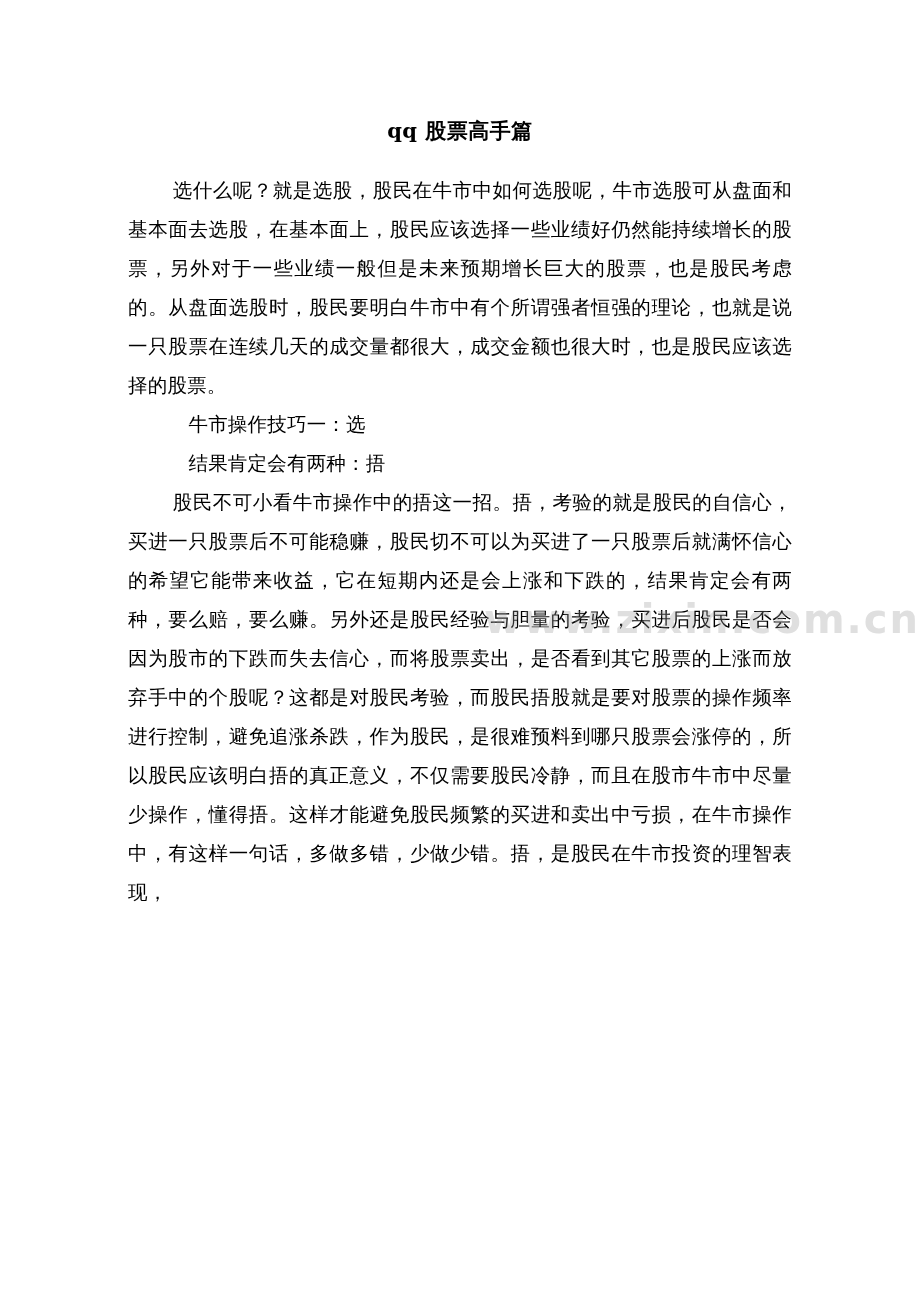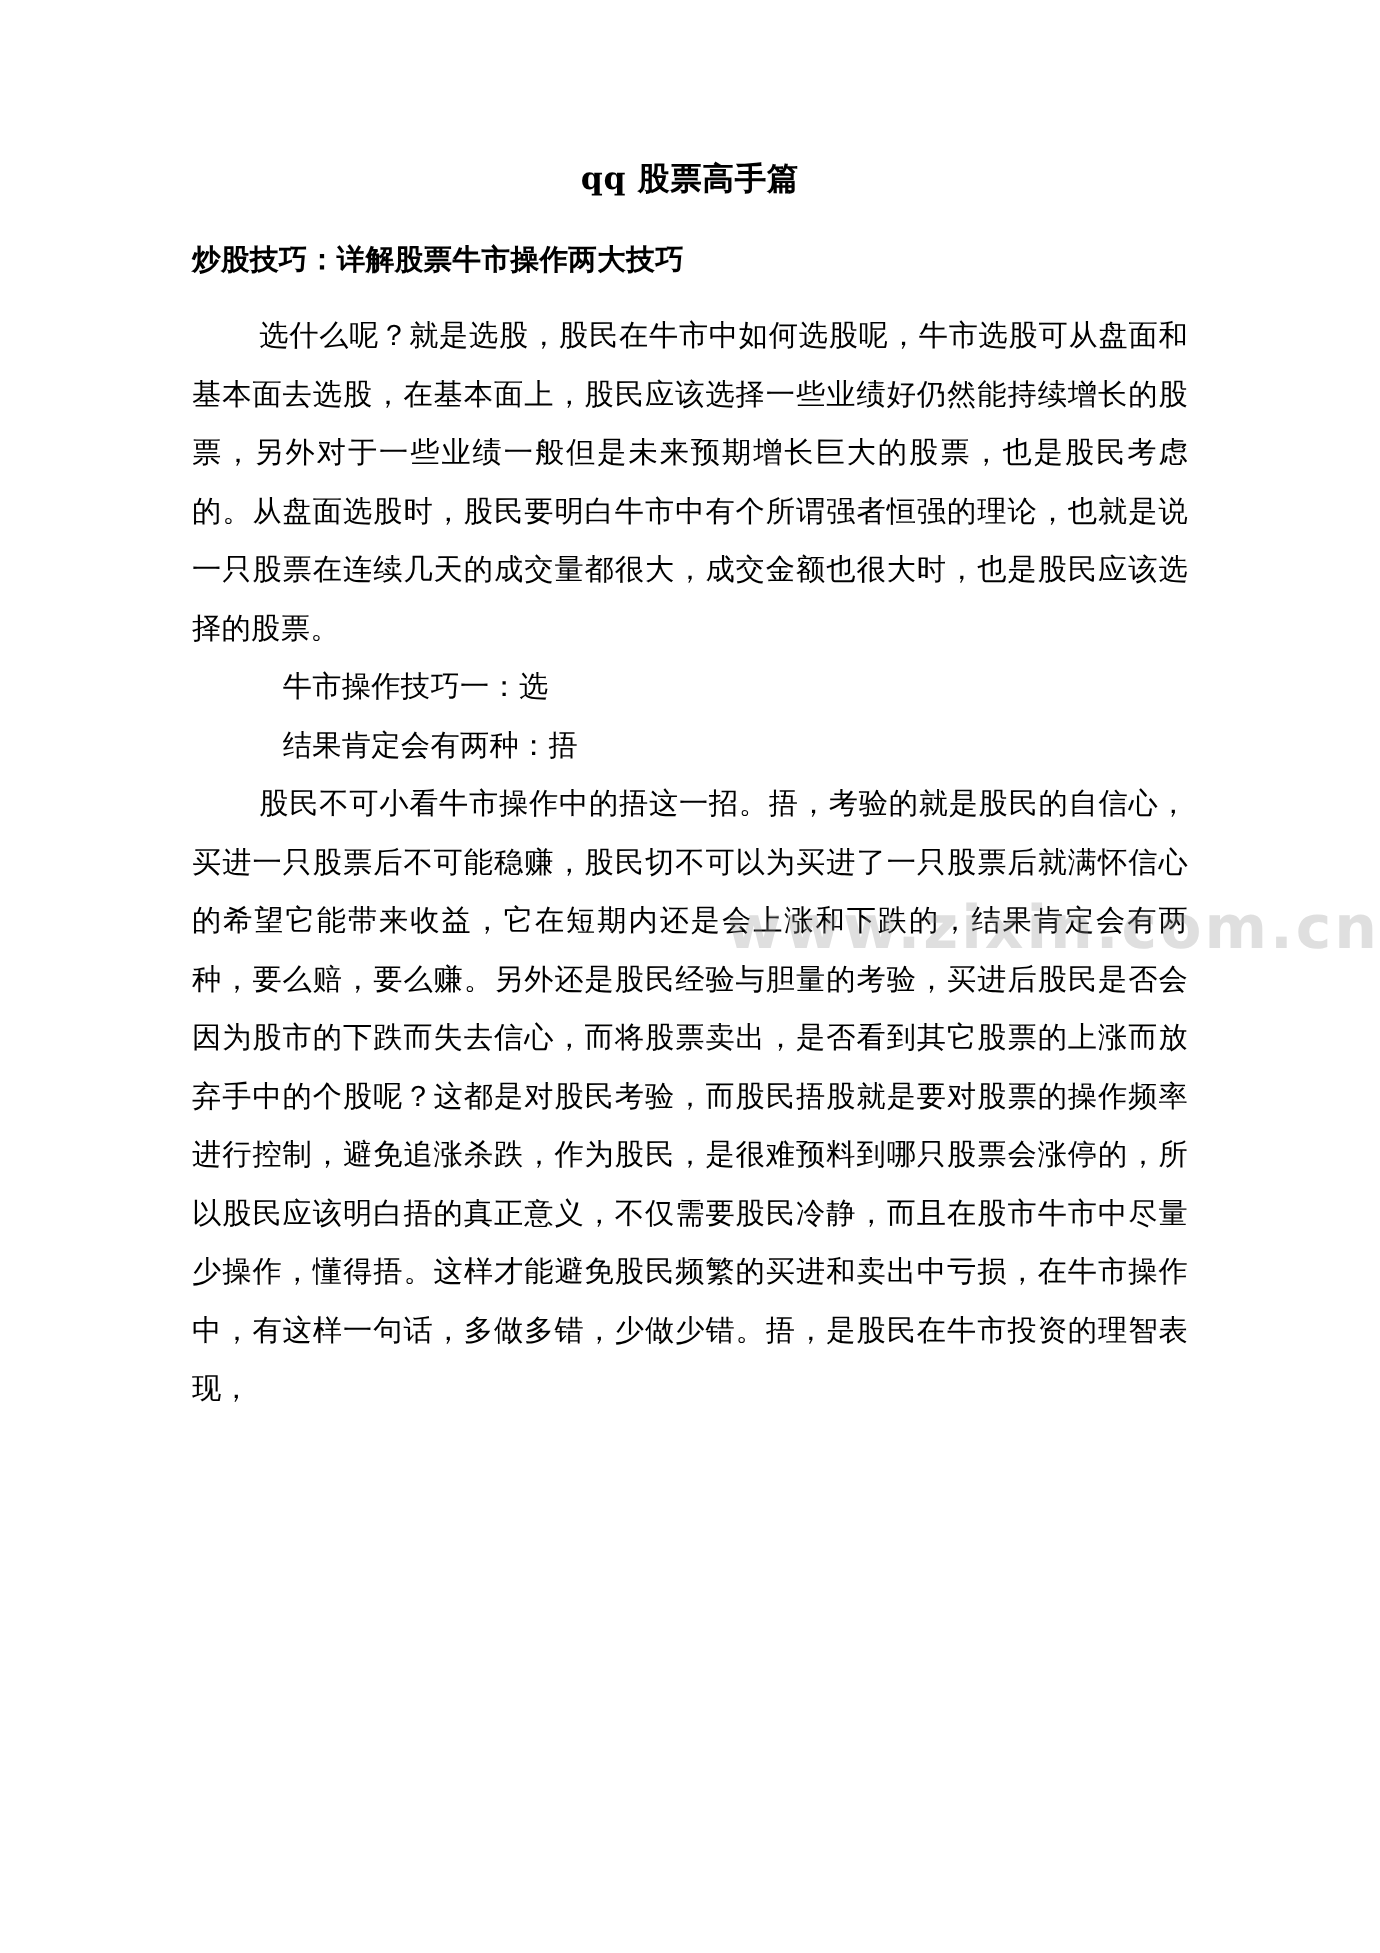--- a/index.html
+++ b/index.html
@@ -11,21 +11,21 @@
     width: 920px;
     height: 1302px;
     position: relative;
     overflow: hidden;
     font-family: "DejaVu Serif", "Liberation Serif", serif;
     color: #000000;
   }
   .page {
     position: absolute;
     left: 0;
-    top: 4px;
+    top: 16px;
     width: 920px;
     height: 1064px;
     box-sizing: border-box;
     padding: 100px 128px 0 128px;
   }
   .doc-title {
     font-family: "DejaVu Serif", "Liberation Serif", serif;
     font-weight: bold;
     font-size: 21px;
     text-align: center;
@@ -72,21 +72,20 @@
     white-space: nowrap;
   }
 </style>
 </head>
 <body>
 
 <div class="page">
 
   <h1 class="doc-title">qq 股票高手篇</h1>
 
-  <h2 class="doc-subtitle">炒股技巧：详解股票牛市操作两大技巧</h2>
 
 
   <p class="para indent">选什么呢？就是选股，股民在牛市中如何选股呢，牛市选股可从盘面和基本面去选股，在基本面上，股民应该选择一些业绩好仍然能持续增长的股票，另外对于一些业绩一般但是未来预期增长巨大的股票，也是股民考虑的。从盘面选股时，股民要明白牛市中有个所谓强者恒强的理论，也就是说一只股票在连续几天的成交量都很大，成交金额也很大时，也是股民应该选择的股票。</p>
 
   <p class="para heading-line">牛市操作技巧一：选</p>
 
   <p class="para heading-line">结果肯定会有两种：捂</p>
 
   <p class="para indent">股民不可小看牛市操作中的捂这一招。捂，考验的就是股民的自信心，买进一只股票后不可能稳赚，股民切不可以为买进了一只股票后就满怀信心的希望它能带来收益，它在短期内还是会上涨和下跌的，结果肯定会有两种，要么赔，要么赚。另外还是股民经验与胆量的考验，买进后股民是否会因为股市的下跌而失去信心，而将股票卖出，是否看到其它股票的上涨而放弃手中的个股呢？这都是对股民考验，而股民捂股就是要对股票的操作频率进行控制，避免追涨杀跌，作为股民，是很难预料到哪只股票会涨停的，所以股民应该明白捂的真正意义，不仅需要股民冷静，而且在股市牛市中尽量少操作，懂得捂。这样才能避免股民频繁的买进和卖出中亏损，在牛市操作中，有这样一句话，多做多错，少做少错。捂，是股民在牛市投资的理智表现，</p>
 

